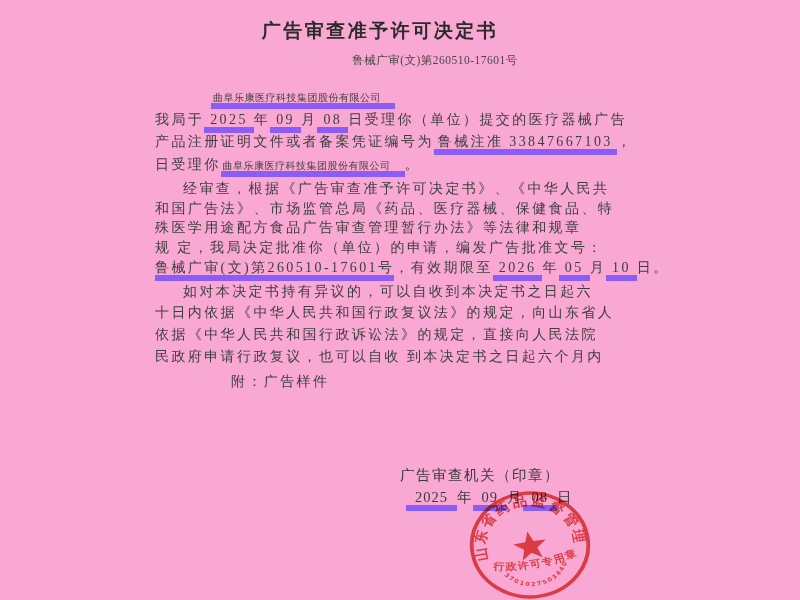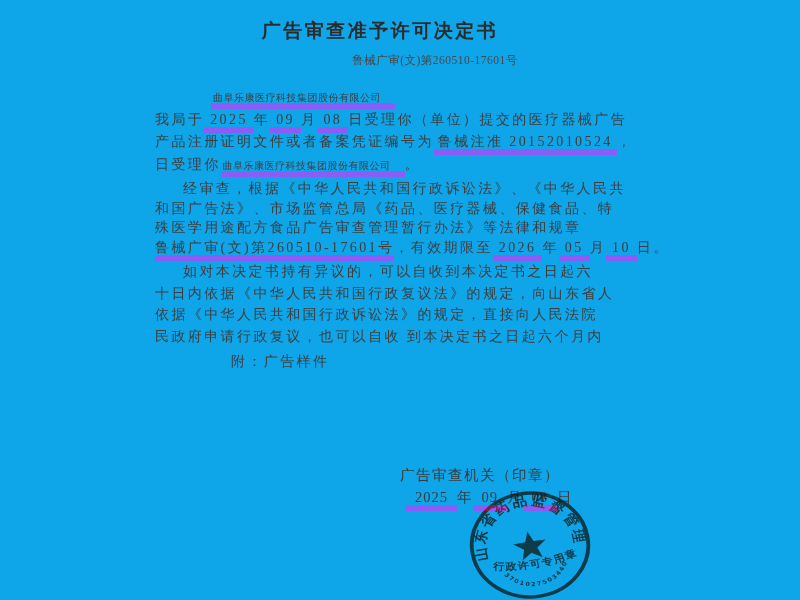--- a/index.html
+++ b/index.html
@@ -1,19 +1,19 @@
 <!DOCTYPE html>
 <html><head>
 <meta charset="utf-8">
 <style>
   html,body { margin:0; padding:0; }
   .page {
     position: relative;
     width: 800px; height: 600px;
-    background: #0ea5e9;
+    background: #f9a8d4;
     overflow: hidden;
     font-family: "Liberation Serif", "DejaVu Serif", serif;
     color: #3e3e3e;
   }
   .doc-title {
     position: absolute; top: 18px; left: 0; width: 760px;
     text-align: center;
     font-size: 19px; font-weight: 700; color: #2b2b2b;
     letter-spacing: 2.5px;
     margin: 0;
@@ -73,31 +73,32 @@
 
     <div class="recipient-line">
       <span class="u small-u">曲阜乐康医疗科技集团股份有限公司</span>
     </div>
 
     <div class="p1">
       <div class="line">
         <span>我局于</span><span class="u num">2025</span><span>年</span><span class="u num">09</span><span>月</span><span class="u num">08</span><span>日受理你（单位）提交的医疗器械广告</span>
       </div>
       <div class="line">
-        <span>产品注册证明文件或者备案凭证编号为</span><span class="u reg">鲁械注准 20152010524</span><span>，</span>
+        <span>产品注册证明文件或者备案凭证编号为</span><span class="u reg">鲁械注准 33847667103</span><span>，</span>
       </div>
       <div class="line">
         <span>日受理你</span><span class="u small-u">曲阜乐康医疗科技集团股份有限公司</span><span>。</span>
       </div>
     </div>
 
     <div class="p2">
-      <div class="line indent">经审查，根据《中华人民共和国行政诉讼法》、《中华人民共</div>
+      <div class="line indent">经审查，根据《广告审查准予许可决定书》、《中华人民共</div>
       <div class="line">和国广告法》、市场监管总局《药品、医疗器械、保健食品、特</div>
       <div class="line">殊医学用途配方食品广告审查管理暂行办法》等法律和规章</div>
+      <div class="line">规 定，我局决定批准你（单位）的申请，编发广告批准文号：</div>
       <div class="line">
         <span class="u">鲁械广审(文)第260510-17601号</span><span>，有效期限至</span><span class="u num">2026</span><span>年</span><span class="u num">05</span><span>月</span><span class="u num">10</span><span>日。</span>
       </div>
     </div>
 
     <div class="p3">
       <div class="line indent">如对本决定书持有异议的，可以自收到本决定书之日起六</div>
       <div class="line">十日内依据《中华人民共和国行政复议法》的规定，向山东省人</div>
       <div class="line">依据《中华人民共和国行政诉讼法》的规定，直接向人民法院</div>
       <div class="line">民政府申请行政复议，也可以自收 到本决定书之日起六个月内</div>

